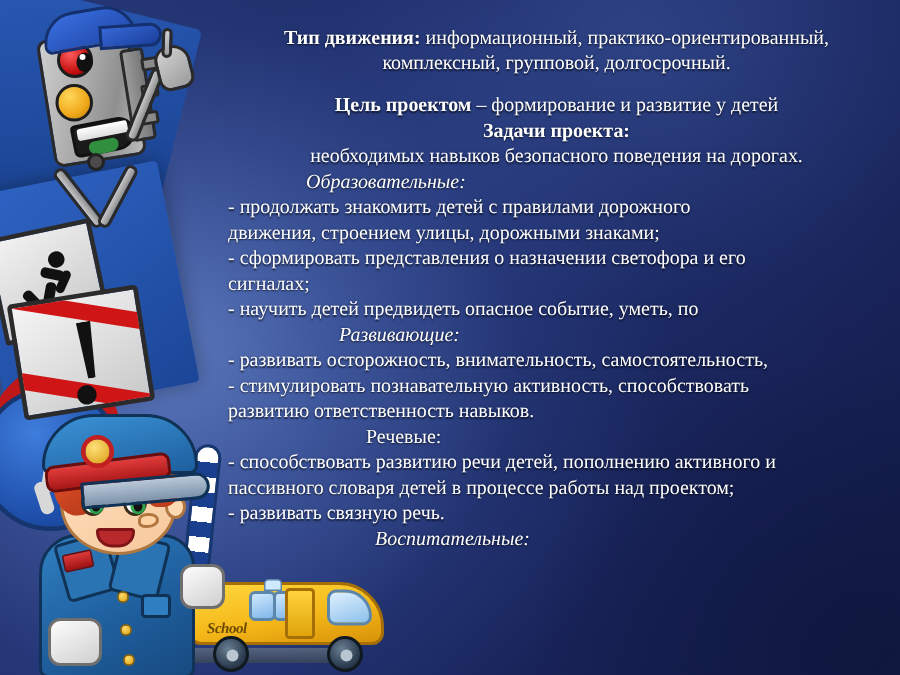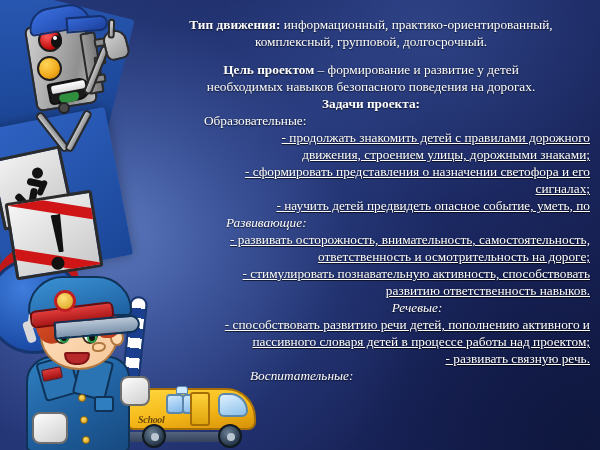--- a/index.html
+++ b/index.html
@@ -357,25 +357,25 @@
     left:152px; top:16px; width:438px;
     color:#ffffff;
     font-family:"Liberation Serif", serif;
     font-size:13.3px;
     line-height:17px;
     text-shadow:0 1px 1px rgba(0,0,0,.55), 0 0 2px rgba(0,0,0,.35);
   }
   #text-block p{ margin:0; }
   .c{ text-align:center; }
   .b{ font-weight:bold; }
-  .sub-left-ind{ text-align:left; padding-left:52px; }
+  .sub-left-ind{ font-style:italic; text-align:left; padding-left:52px; }
   .sub-ind2{ font-style:italic; text-align:left; padding-left:74px; }
-  .sub-ind3{ font-style:italic; text-align:center; padding-left:92px; }
+  .sub-ind3{ text-align:left; padding-left:92px; }
   .gap{ height:11px; }
-  .item{ text-align:right;text-decoration:underline; }
+  .item{ text-align:left; }
   .item-ind{ text-align:left; padding-left:96px; }
 </style>
 </head>
 <body>
 
 <div id="slide">
 
   <div class="panel-blue2"></div>
   <div class="panel-blue"></div>
 
@@ -487,33 +487,32 @@
   </div>
 
   <div id="text-block">
 
     <p class="c"><span class="b">Тип движения:</span><span> информационный, практико-ориентированный,</span></p>
     <p class="c">комплексный, групповой, долгосрочный.</p>
 
     <div class="gap"></div>
 
     <p class="c"><span class="b">Цель проектом</span><span> – формирование и развитие у детей</span></p>
+    <p class="c b">Задачи проекта:</p>
     <p class="c">необходимых навыков безопасного поведения на дорогах.</p>
-    <p class="c b">Задачи проекта:</p>
 
     <p class="sub-left-ind">Образовательные:</p>
     <p class="item">- продолжать знакомить детей с правилами дорожного</p>
     <p class="item">движения, строением улицы, дорожными знаками;</p>
     <p class="item">- сформировать  представления о назначении светофора и его</p>
     <p class="item">сигналах;</p>
     <p class="item">- научить детей предвидеть опасное событие, уметь, по</p>
 
     <p class="sub-ind2">Развивающие:</p>
     <p class="item">- развивать  осторожность, внимательность, самостоятельность,</p>
-    <p class="item">ответственность и осмотрительность на дороге;</p>
     <p class="item">- стимулировать познавательную активность, способствовать</p>
     <p class="item">развитию ответственность навыков.</p>
 
     <p class="sub-ind3">Речевые:</p>
     <p class="item">- способствовать развитию речи детей, пополнению активного и</p>
     <p class="item">пассивного словаря детей в процессе работы над проектом;</p>
     <p class="item">- развивать  связную речь.</p>
 
     <p class="sub-ind2" style="padding-left:98px">Воспитательные:</p>
 

